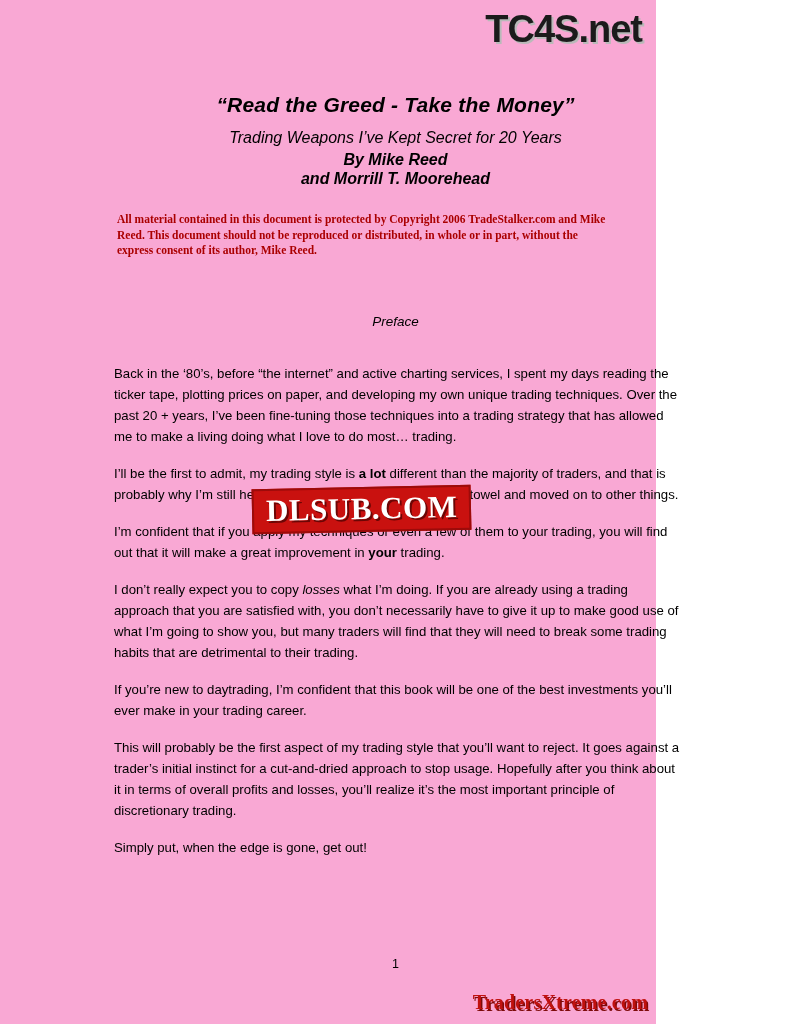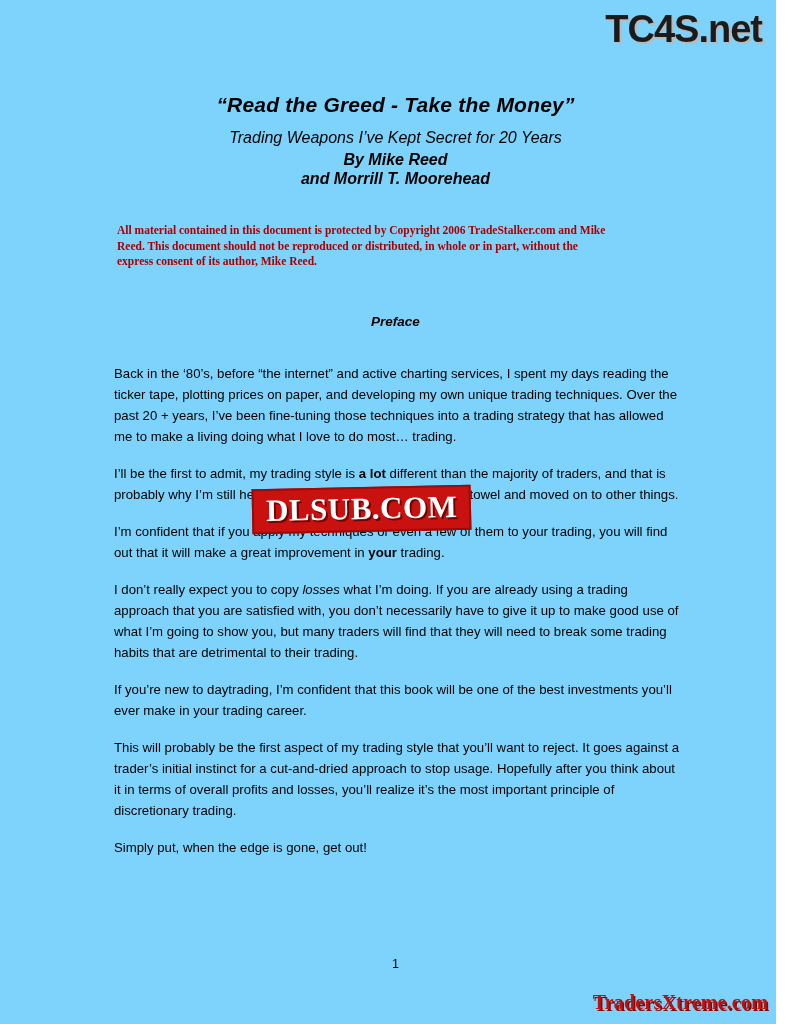--- a/index.html
+++ b/index.html
@@ -11,23 +11,23 @@
     width: 791px;
     height: 1024px;
     position: relative;
     font-family: "Liberation Sans", sans-serif;
     color: #000000;
     overflow: hidden;
   }
 
   .page {
     position: relative;
-    width: 776px;
+    width: 656px;
     height: 1024px;
-    background: #7dd3fc;
+    background: #f9a8d4;
   }
 
   
   .brand-top {
     position: absolute;
     top: 8px;
     right: 14px;
     font-family: "Liberation Sans", sans-serif;
     font-size: 38px;
     font-weight: bold;
@@ -65,39 +65,39 @@
     text-align: center;
     font-size: 16px;
     font-weight: bold;
     font-style: italic;
     line-height: 19px;
   }
 
   
   .copyright {
     position: absolute;
-    top: 223px;
+    top: 212px;
     left: 117px;
     width: 490px;
     color: #aa0000;
     font-family: "Liberation Serif", serif;
     font-size: 11.5px;
     font-weight: bold;
     line-height: 15.5px;
   }
 
   
   .preface-heading {
     position: absolute;
     top: 314px;
     left: 0;
     width: 791px;
     text-align: center;
     font-size: 13.5px;
-    font-weight: bold;
+    font-weight: normal;
     font-style: italic;
   }
 
   
   .body-copy {
     position: absolute;
     top: 363px;
     left: 114px;
     width: 566px;
     font-size: 13.2px;

